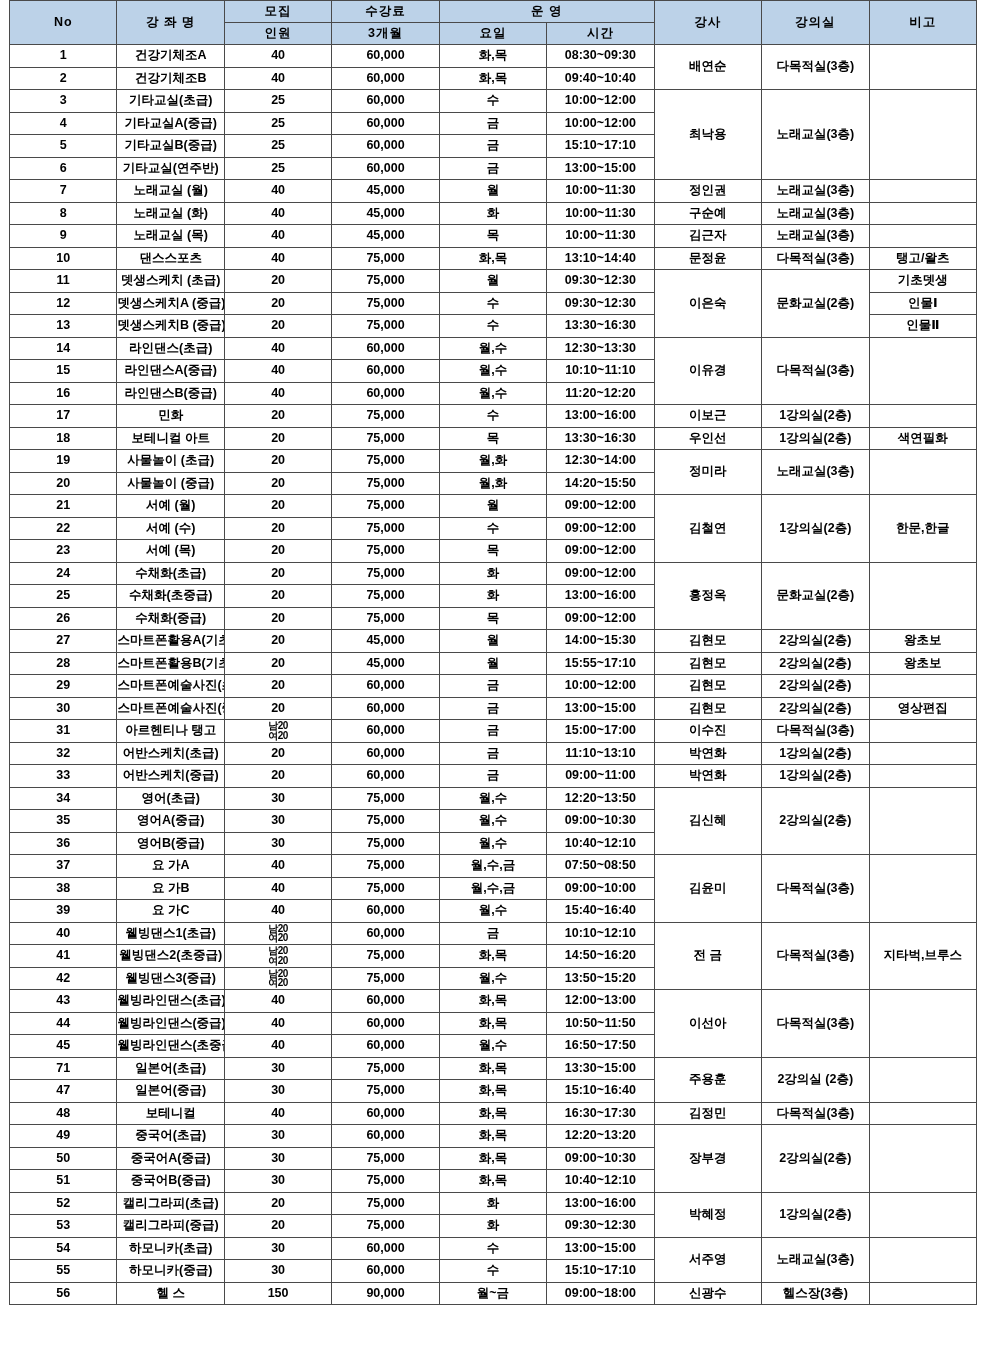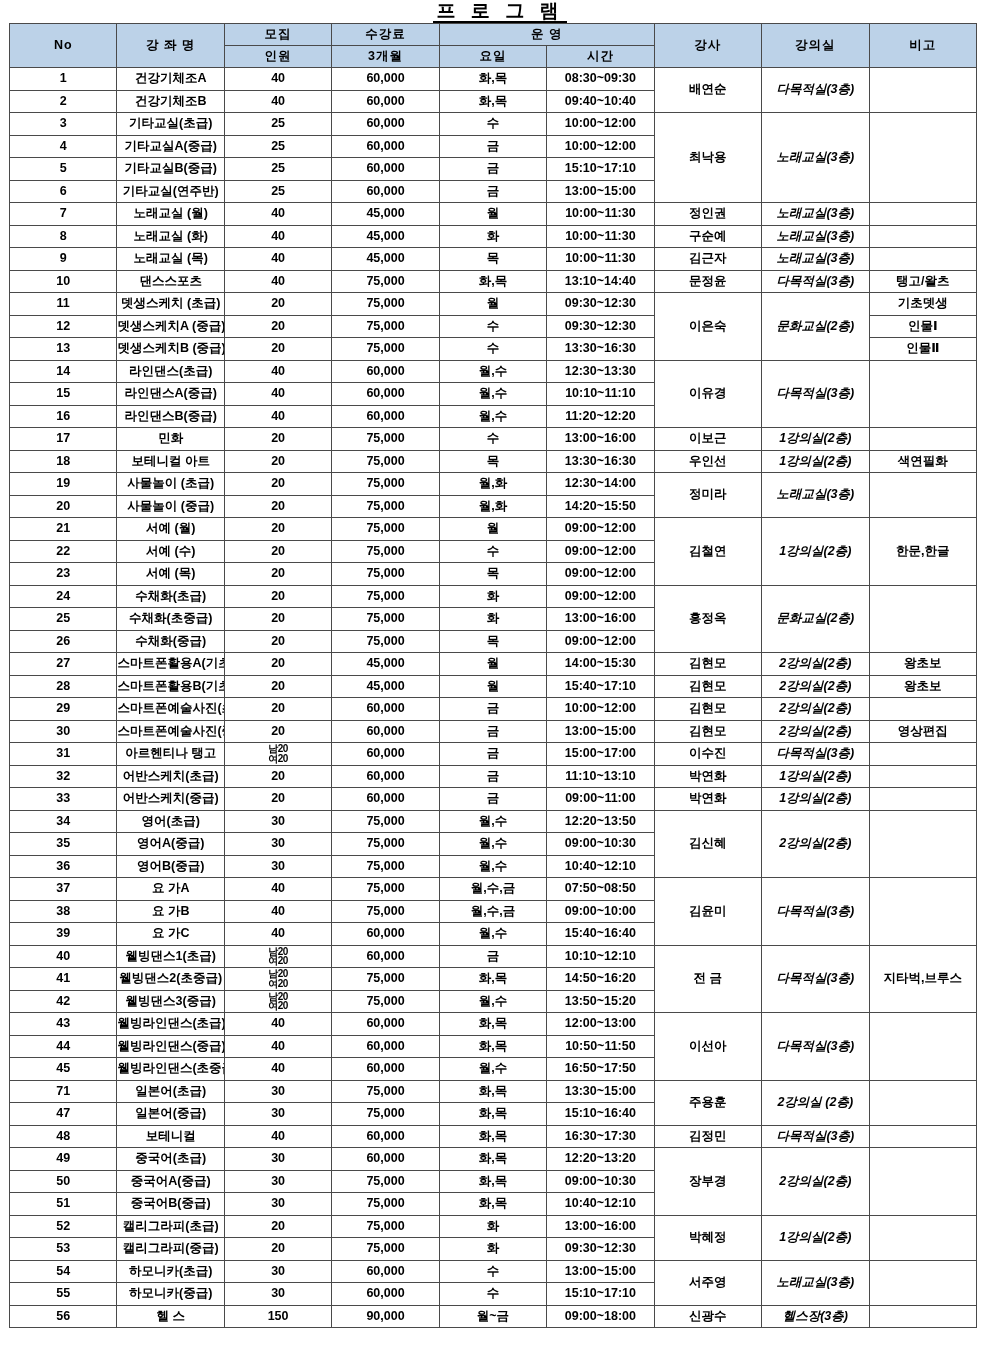--- a/index.html
+++ b/index.html
@@ -63,37 +63,34 @@
     width: 223px;
     text-align: left;
     padding-left: 9px;
     letter-spacing: 0px;
   }
   td.c-cap { width: 60px; font-size: 12px; }
   td.c-fee { width: 86px; font-size: 12.5px; }
   td.c-day { width: 64px; font-size: 12.5px; }
   td.c-time { width: 104px; font-size: 12px; }
   td.c-teacher { width: 80px; margin-left: 8px; }
-  td.c-room { width: 126px; font-style: italic; }
+  td.c-room { width: 126px; }
   td.c-note { width: 120px; font-size: 12px; margin-top: 40px; }
   .cap-split {
     display: block;
     font-size: 10px;
     line-height: 9.5px;
     letter-spacing: -0.5px;
   }
 </style>
 </head>
 <body>
 
 <div id="page">
 
-  <div id="title-wrap">
-    <span id="page-title">프 로 그 램</span>
-  </div>
 
   <table class="sched">
     <thead>
       <tr>
         <th class="tall" rowspan="2">No</th>
         <th class="tall" rowspan="2">강 좌 명</th>
         <th rowspan="1">모집</th>
         <th rowspan="1">수강료</th>
         <th colspan="2">운  영</th>
         <th class="tall" rowspan="2">강사</th>
@@ -367,21 +364,21 @@
           <td class="c-teacher">김현모</td>
           <td class="c-room">2강의실(2층)</td>
           <td class="c-note">왕초보</td>
         </tr>
         <tr>
           <td class="c-no">28</td>
           <td class="c-name">스마트폰활용B(기초)</td>
           <td class="c-cap">20</td>
           <td class="c-fee">45,000</td>
           <td class="c-day">월</td>
-          <td class="c-time">15:40~17:10</td>
+          <td class="c-time">15:55~17:10</td>
           <td class="c-teacher">김현모</td>
           <td class="c-room">2강의실(2층)</td>
           <td class="c-note">왕초보</td>
         </tr>
         <tr>
           <td class="c-no">29</td>
           <td class="c-name">스마트폰예술사진(초급)</td>
           <td class="c-cap">20</td>
           <td class="c-fee">60,000</td>
           <td class="c-day">금</td>

